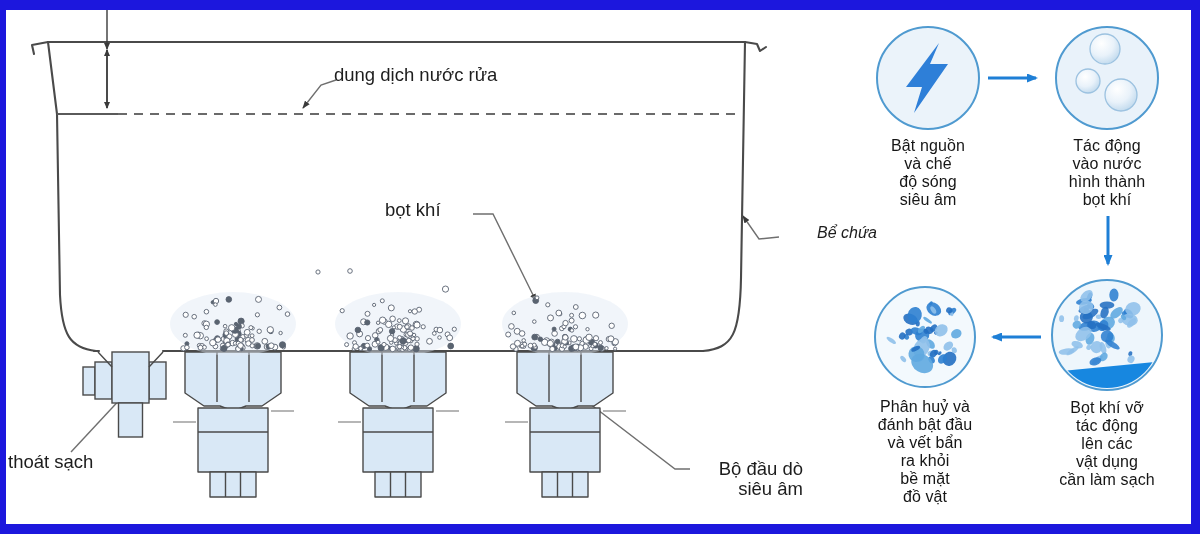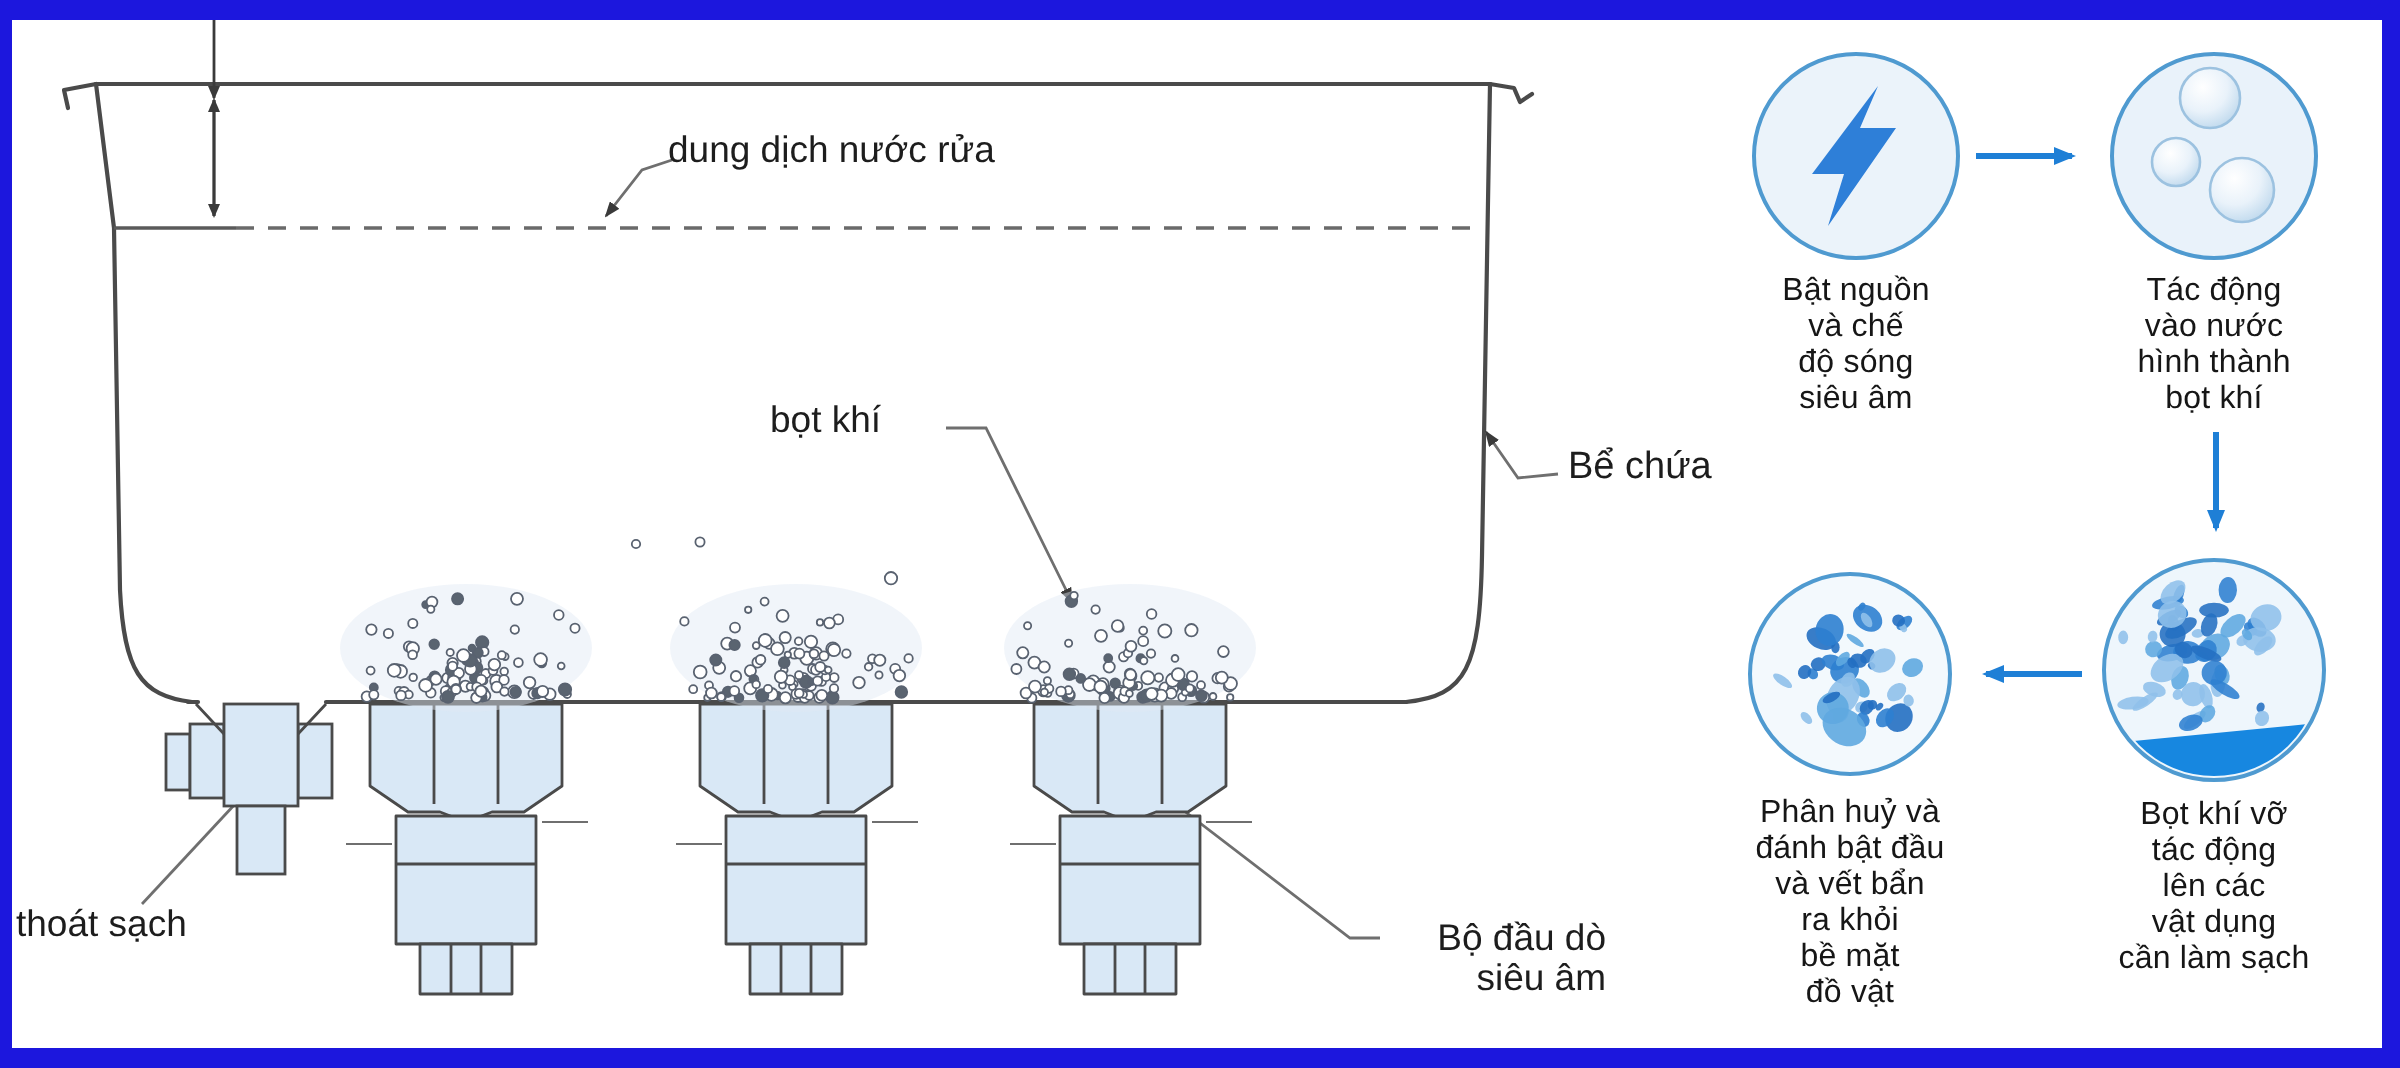--- a/index.html
+++ b/index.html
@@ -532,21 +532,21 @@
 
     <g fill="none" stroke-width="3">
       <line class="parrow" x1="988" y1="78" x2="1036" y2="78" stroke="#1e7fd6" marker-end="url(#mBlue)"></line>
       <line class="parrow" x1="1108" y1="216" x2="1108" y2="264" stroke="#1e7fd6" marker-end="url(#mBlue)"></line>
       <line class="parrow" x1="1041" y1="337" x2="993" y2="337" stroke="#1e7fd6" marker-end="url(#mBlue)"></line>
     </g>
   </svg>
 
   <div class="lbl" style="left:334px;top:65px;">dung dịch nước rửa</div>
   <div class="lbl" style="left:385px;top:200px;">bọt khí</div>
-  <div class="lbl" style="left:784px;top:224px;font-size:19px;">Bể chứa</div>
+  <div class="lbl" style="left:817px;top:224px;font-size:16px;font-style:italic;">Bể chứa</div>
   <div class="lbl" style="left:8px;top:452px;">thoát sạch</div>
   <div class="lbl center" style="left:681px;top:459px;width:122px;text-align:right;">Bộ đầu dò
 siêu âm</div>
 
   <div class="cap" style="left:856px;top:137px;width:144px;">Bật nguồn
 và chế
 độ sóng
 siêu âm</div>
   <div class="cap" style="left:1035px;top:137px;width:144px;">Tác động
 vào nước

